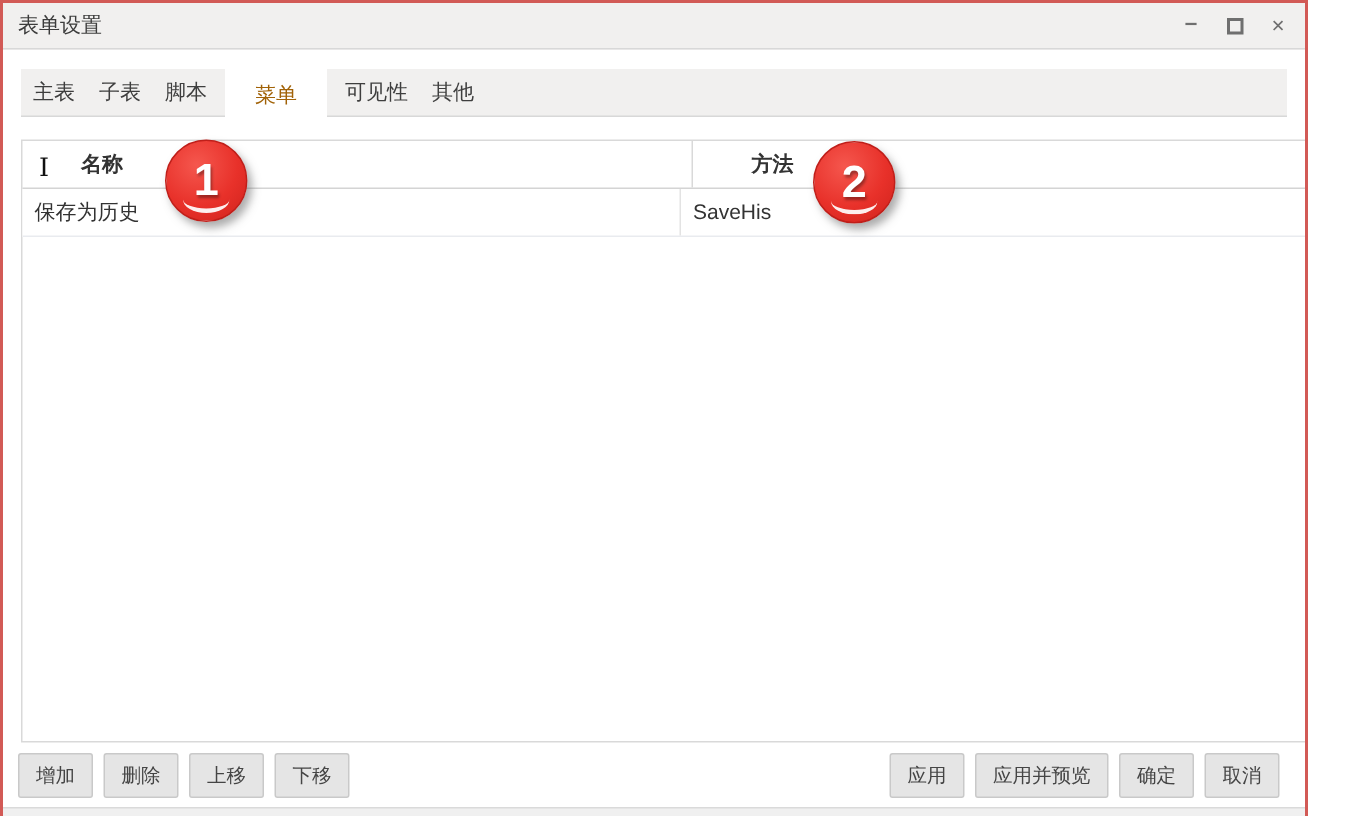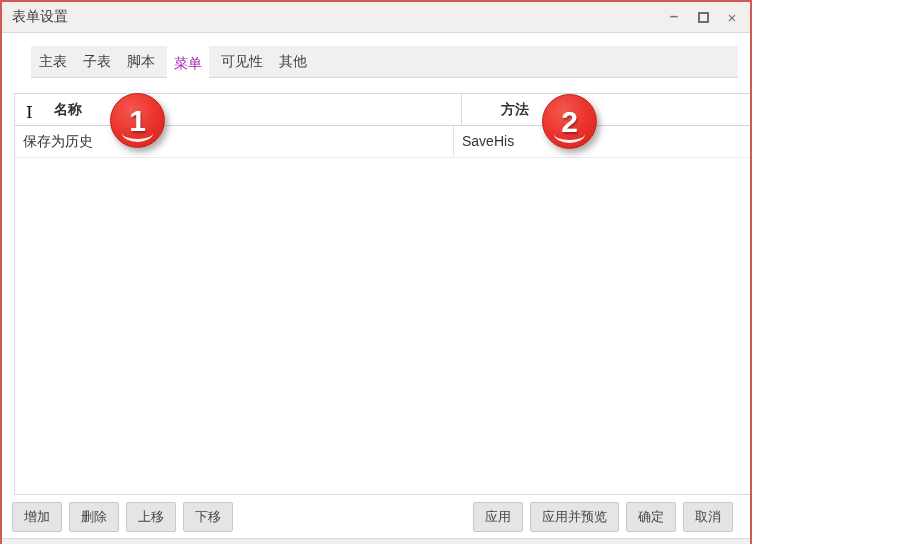--- a/index.html
+++ b/index.html
@@ -1,49 +1,49 @@
 <!DOCTYPE html>
 <html><head>
 <meta charset="utf-8">
 <style>
   * { margin:0; padding:0; box-sizing:border-box; }
   html,body { background:#fff; }
   body { font-family:"Liberation Sans","DejaVu Sans",sans-serif; }
 
   .shot {
-    position:relative; width:752px; height:544px; background:#fff;
+    position:relative; width:872px; height:544px; background:#fff;
     border-top:2px solid #d25a56; border-left:2px solid #d25a56; border-right:2px solid #d25a56;
     overflow:hidden;
   }
 
   
   .titlebar {
     position:absolute; left:0; top:0; right:0; height:31px;
     background:#f1f0ef; border-bottom:1px solid #d8d8d8;
     display:flex; align-items:center;
   }
   .title { margin-left:10px; font-size:14px; color:#3c3c3c; }
   .win-controls { position:absolute; right:10px; top:0; height:100%; display:flex; align-items:center; gap:13px; }
   .win-btn { width:16px; height:16px; display:flex; align-items:center; justify-content:center;
              color:#6f6f6f; font-size:15px; cursor:default; }
   .maximize-box { width:11px; height:11px; border:2px solid #6f6f6f; }
   .minimize-glyph { font-weight:bold; transform:translateY(-2px); }
 
   
   .tabstrip {
     position:absolute; left:12px; right:12px; top:44px; height:32px;
-    background:#f1f0ef; display:flex; align-items:stretch;margin-left:17px;
+    background:#f1f0ef; display:flex; align-items:stretch;
   }
   .tabstrip::after { content:""; position:absolute; left:0; right:0; bottom:0; height:1px; background:#d8d8d8; z-index:0; }
   .tab {
     position:relative; z-index:1; display:flex; align-items:center;
     padding:0 8px; font-size:14px; color:#3e3e3e; cursor:default; white-space:nowrap;
   }
   .tab.selected {
-    background:#fff; color:#a21caf; padding:0 7px; margin:0 4px;
+    background:#fff; color:#a16207; padding:0 20px; margin:0 4px;
     height:35px; align-self:flex-start;
   }
 
   
   .grid {
     position:absolute; left:12px; top:91px; width:880px; height:402px;
     border:1px solid #d9d9d9; background:#fff;
   }
   .grid-header { display:flex; height:32px; border-bottom:1px solid #d4d4d4; }
   .gh-cell { font-size:14px; font-weight:bold; color:#333; line-height:31px; padding-left:8px;margin-left:31px; }

